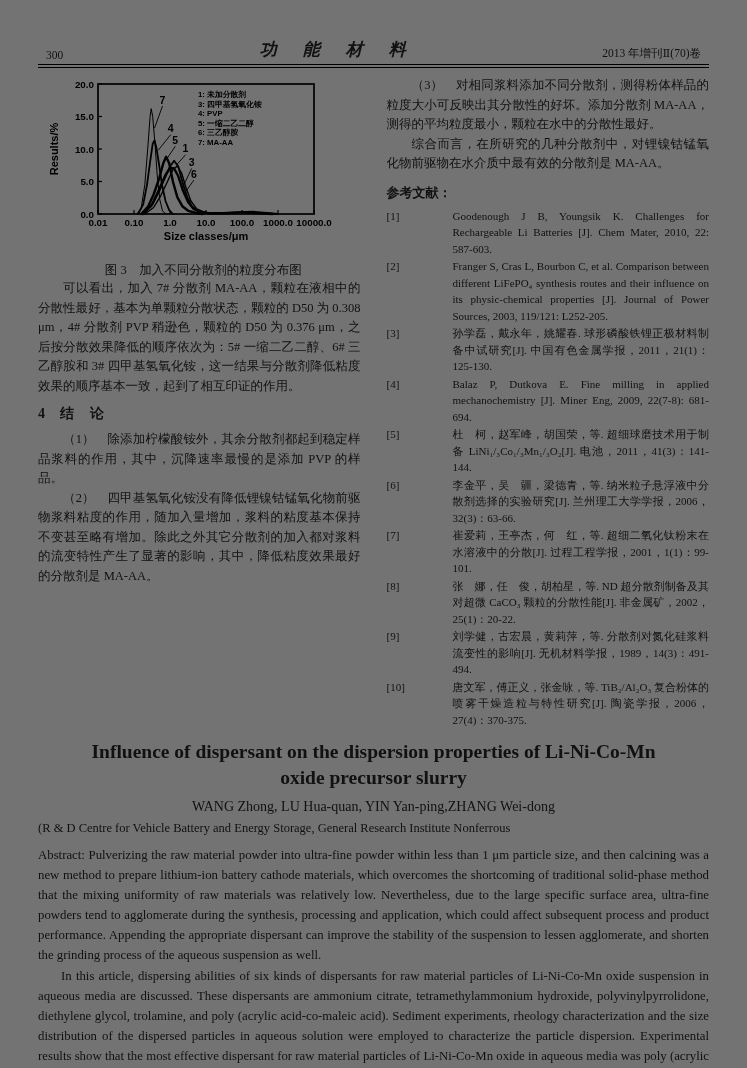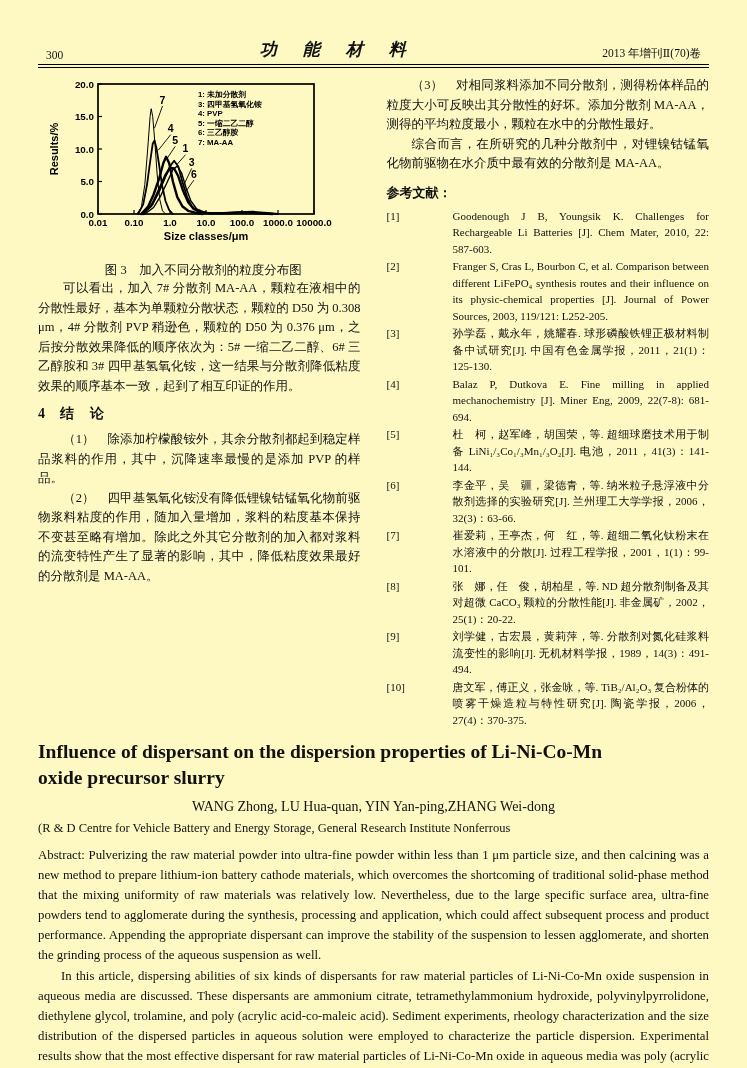--- a/index.html
+++ b/index.html
@@ -1,18 +1,18 @@
 <!DOCTYPE html>
 <html><head>
 <meta charset="utf-8">
 <style>
   * { margin:0; padding:0; box-sizing:border-box; }
   html,body { background:#e8e8e8; }
   .page {
-    width:747px; height:1068px; margin:0 auto; background:#fef9c3;
+    width:747px; height:1068px; margin:0 auto; background:#737373;
     color:#111; font-family:"Liberation Serif","DejaVu Serif",serif;
     padding:38px 38px 20px 38px; overflow:hidden; position:relative;
   }
   
   .hdr { display:flex; align-items:flex-end; justify-content:space-between; padding:0 8px 3px 8px; }
   .hdr-page { font-size:11.5px; }
   .hdr-journal { font-size:17px; font-weight:bold; font-style:italic; letter-spacing:26px; padding-left:26px; font-family:"Liberation Serif","DejaVu Serif",serif; }
   .hdr-issue { font-size:11.5px; }
   .hdr-rule { height:4px; border-top:1.8px solid #000; border-bottom:1px solid #000; margin-bottom:8px; }
   
@@ -26,21 +26,21 @@
   .para { font-size:12.5px; line-height:1.56; text-align:justify; text-indent:2em; }
   .sec-head { font-size:14px; font-weight:bold; margin:9px 0 7px 0; letter-spacing:1px; }
   .sec-head .sec-no { margin-right:14px; }
   
   .refs-head { font-size:13px; font-weight:bold; margin:10px 0 6px 0; }
   .ref-item { display:flex; font-size:11px; line-height:1.5; margin-bottom:1px; }
   .ref-label { width:30px; flex:0 0 30px; }
   .ref-text { flex:1; text-align:justify;margin-left:36px; }
   
   .eng { margin-top:10px; }
-  .eng-title { font-size:19.5px; font-weight:bold; line-height:1.35; }
+  .eng-title { font-size:19.5px; font-weight:bold; text-align:center; line-height:1.35; }
   .eng-authors { font-size:14px; text-align:center; margin-top:7px; }
   .eng-affil { font-size:12.5px; line-height:1.45; margin-top:4px; }
   .abstract { font-size:12.8px; line-height:1.56; text-align:justify; margin-top:9px; }
   .abstract .lbl { font-weight:normal;margin-top:32px; }
   .abstract-p2 { text-indent:1.8em; margin-top:2px; }
   .keywords { font-size:12.8px; font-weight:bold; margin-top:19px; }
 </style>
 </head>
 <body>
 

